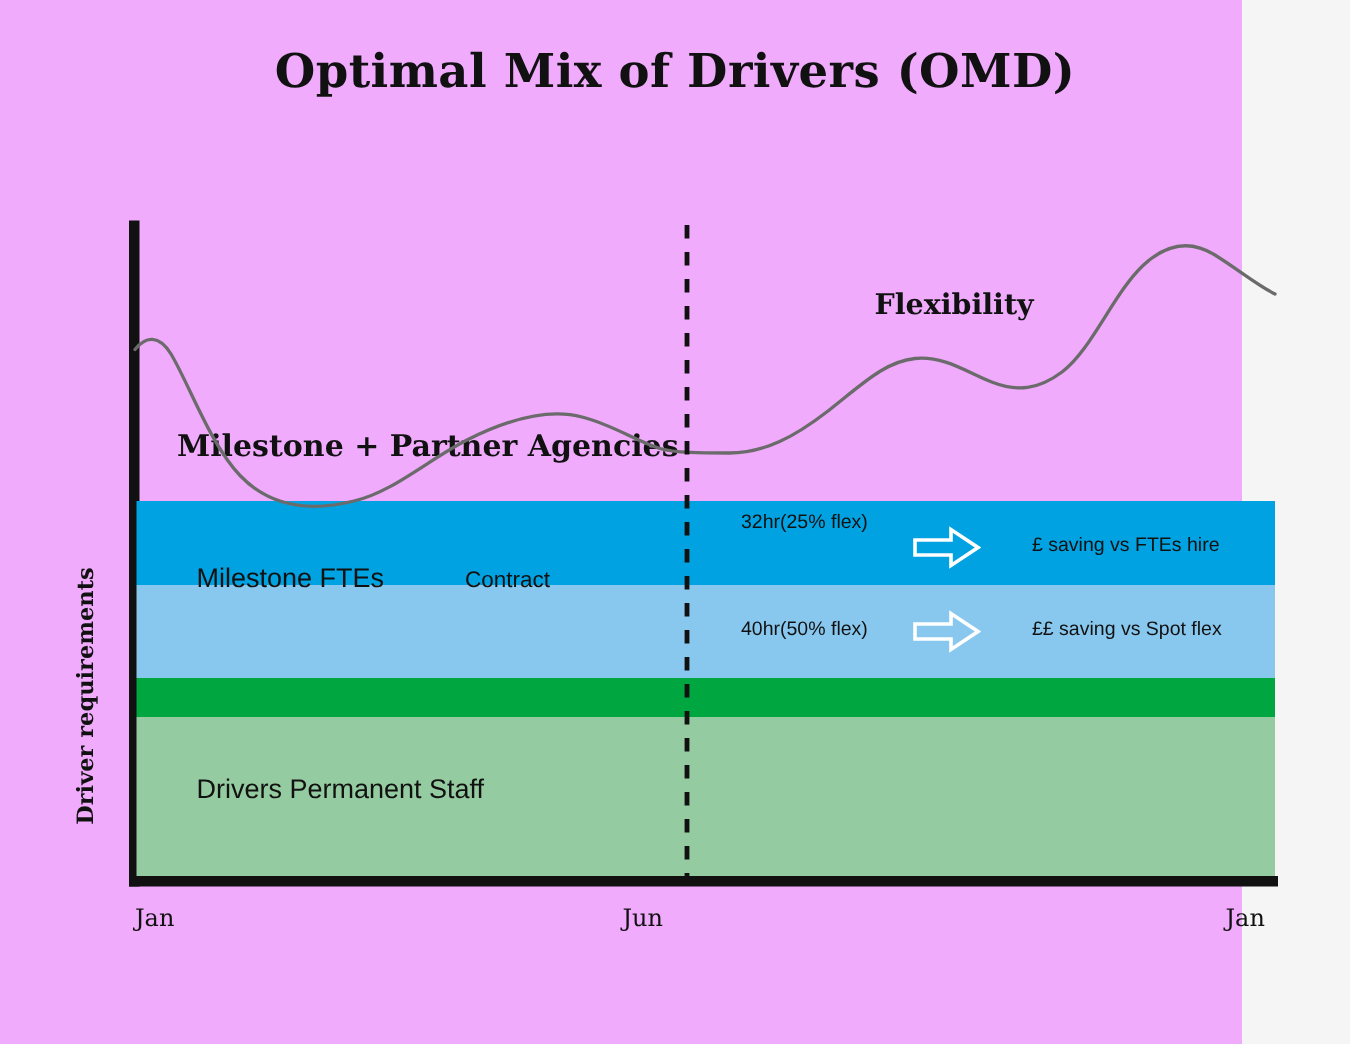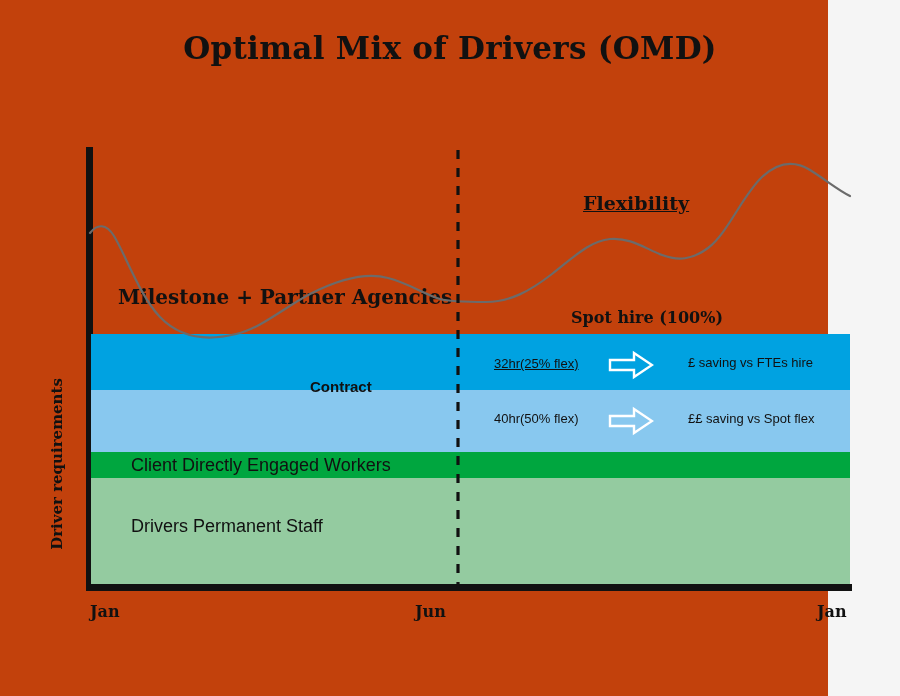--- a/index.html
+++ b/index.html
@@ -10,21 +10,21 @@
     width: 900px;
     height: 696px;
     background: #f5f5f5;
     font-family: "Liberation Sans", sans-serif;
     overflow: hidden;
   }
   #stage {
     position: relative;
     width: 828px;
     height: 696px;
-    background: #c2410c;
+    background: #f0abfc;
   }
 
   
   #chart-title {
     position: absolute;
     left: 0;
     top: 30px;
     width: 900px;
     text-align: center;
     font-family: "DejaVu Serif", "Liberation Serif", serif;
@@ -65,21 +65,21 @@
     font-size: 15px;
     color: #111111;
     white-space: nowrap;
   }
 
   
   .x-tick {
     position: absolute;
     top: 602px;
     font-family: "DejaVu Serif", "Liberation Serif", serif;
-    font-weight: bold;
+    font-weight: normal;
     font-size: 16px;
     color: #111111;
     white-space: nowrap;
   }
   #x-tick-jan { left: 90px; }
   #x-tick-jun { left: 415px; }
   #x-tick-dec { left: 817px; }
 
   
   .band {
@@ -101,42 +101,41 @@
   }
   #label-milestone-ftes {
     left: 131px;
     top: 375px;
     font-size: 18px;
   }
   #label-contract {
     left: 310px;
     top: 378px;
     font-size: 15px;
-    font-weight: bold;
   }
   #label-cdew {
     left: 131px;
     top: 455px;
     font-size: 18px;
   }
   #label-permanent {
     left: 131px;
     top: 516px;
     font-size: 18px;
   }
 
   
   .flex-hours {
     position: absolute;
     left: 494px;
     font-size: 13px;
     color: #111111;
     white-space: nowrap;
   }
-  #hours-32 { top: 356px; text-decoration: underline; }
+  #hours-32 { top: 340px; }
   #hours-40 { top: 411px; }
 
   .saving-text {
     position: absolute;
     left: 688px;
     font-size: 13px;
     color: #111111;
     white-space: nowrap;
   }
   #saving-single { top: 355px; }
@@ -170,21 +169,20 @@
   }
   #annotation-milestone-partner {
     left: 118px;
     top: 285px;
     font-size: 20px;
   }
   #annotation-flexibility {
     left: 583px;
     top: 192px;
     font-size: 19px;
-    text-decoration: underline;
   }
   #annotation-spot-hire {
     left: 571px;
     top: 308px;
     font-size: 16px;
   }
 
   
   #overlay {
     position: absolute;
@@ -205,42 +203,41 @@
   <div id="y-axis-line"></div>
   <div id="x-axis-line"></div>
 
   <div id="y-axis-title">Driver requirements</div>
 
   <div class="band" id="band-milestone-ftes"></div>
   <div class="band" id="band-contract-flex"></div>
   <div class="band" id="band-cdew"></div>
   <div class="band" id="band-permanent"></div>
 
+  <div class="band-label" id="label-milestone-ftes">Milestone FTEs</div>
   <div class="band-label" id="label-contract">Contract</div>
-  <div class="band-label" id="label-cdew">Client Directly Engaged Workers</div>
   <div class="band-label" id="label-permanent">Drivers Permanent Staff</div>
 
   <div class="flex-hours" id="hours-32">32hr(25% flex)</div>
   <div class="saving-text" id="saving-single">£ saving vs FTEs hire</div>
 
   <svg class="arrow-svg" id="arrow-32" viewBox="0 0 46 30">
     <path d="M2,10 L26,10 L26,3 L44,15 L26,27 L26,20 L2,20 Z" fill="none" stroke="#ffffff" stroke-width="2.4" stroke-linejoin="miter"></path>
   </svg>
 
   <div class="flex-hours" id="hours-40">40hr(50% flex)</div>
   <div class="saving-text" id="saving-double">££ saving vs Spot flex</div>
 
   <svg class="arrow-svg" id="arrow-40" viewBox="0 0 46 30">
     <path d="M2,10 L26,10 L26,3 L44,15 L26,27 L26,20 L2,20 Z" fill="none" stroke="#ffffff" stroke-width="2.4" stroke-linejoin="miter"></path>
   </svg>
 
 
   <div class="serif-annotation" id="annotation-milestone-partner">Milestone + Partner Agencies</div>
   <div class="serif-annotation" id="annotation-flexibility">Flexibility</div>
-  <div class="serif-annotation" id="annotation-spot-hire">Spot hire (100%)</div>
 
   <div class="x-tick" id="x-tick-jan">Jan</div>
   <div class="x-tick" id="x-tick-jun">Jun</div>
   <div class="x-tick" id="x-tick-dec">Jan</div>
 
   <svg id="overlay" viewBox="0 0 900 696">
     <path d="M 90,233
              C 97,224 106,223 114,236
              C 126,256 140,296 160,317
              C 183,341 212,340 236,334

